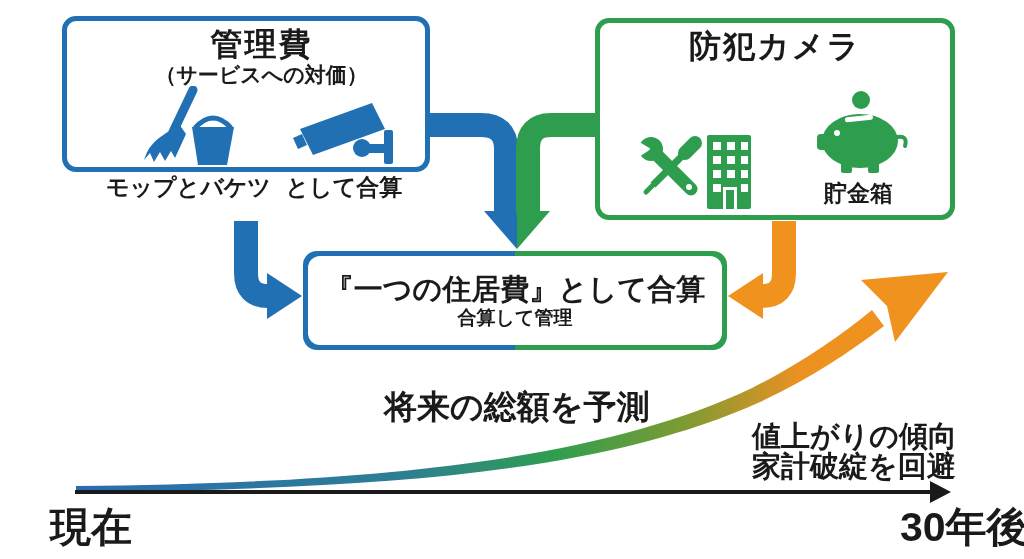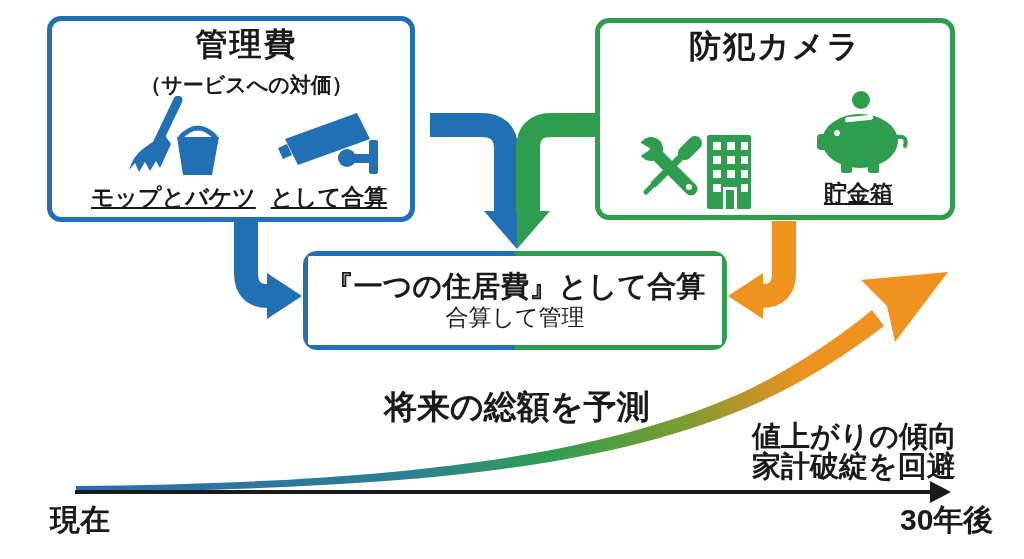--- a/index.html
+++ b/index.html
@@ -45,36 +45,34 @@
     font-weight: bold;
     line-height: 1.15;
     letter-spacing: 2px;
     white-space: nowrap;
   }
   .box-subtitle {
     font-size: 21px;
     font-weight: bold;
     line-height: 1.1;
     white-space: nowrap;
-    margin-top: 10px;
   }
   .icon-row {
     display: flex;
     width: 100%;
     flex: 1;
     padding: 0 8px;
   }
   .icon-col {
     flex: 1;
     display: flex;
     flex-direction: column;
     align-items: center;
     justify-content: flex-end;
     padding-bottom: 6px;
-    text-decoration: underline;
   }
   .icon-col svg { display: block; }
   .icon-label {
     font-size: 23px;
     font-weight: bold;
     margin-top: 4px;
     white-space: nowrap;
   }
   
   .merge-wrap {
@@ -85,35 +83,35 @@
     height: 99px;
     border-radius: 14px;
     background: linear-gradient(90deg, var(--blue) 0 50%, var(--green) 50% 100%);
     padding: 5px;
     z-index: 2;
   }
   .merge-inner {
     width: 100%;
     height: 100%;
     background: #fff;
-    border-radius: 2px;
+    border-radius: 12px;
     display: flex;
     flex-direction: column;
     align-items: center;
     justify-content: center;
   }
   .merge-title {
     font-size: 29px;
     font-weight: bold;
     white-space: nowrap;
     line-height: 1.2;
   }
   .merge-subtitle {
-    font-size: 23px;
-    font-weight: normal;
+    font-size: 19px;
+    font-weight: bold;
     white-space: nowrap;
     line-height: 1.2;
   }
   
   .forecast-annotation {
     position: absolute;
     left: 384px;
     top: 385px;
     font-size: 33px;
     font-weight: bold;
@@ -128,21 +126,21 @@
     text-align: center;
     font-size: 29px;
     font-weight: bold;
     line-height: 30px;
     white-space: nowrap;
     z-index: 2;
   }
   .axis-label {
     position: absolute;
     top: 500px;
-    font-size: 30px;
+    font-size: 41px;
     font-weight: bold;
     white-space: nowrap;
     z-index: 2;
   }
   .axis-label.start { left: 50px; }
   .axis-label.end   { left: 900px; text-align: center; }
   
   .fill-blue   { fill: var(--blue); }
   .fill-green  { fill: var(--green); }
   .fill-orange { fill: var(--orange); }
@@ -200,21 +198,21 @@
         C 600,460 380,483 76,486 Z"></path>
       <polygon class="fill-orange" points="948,272 861,280 887,306 895,342"></polygon>
     </g>
 
     <g>
       <line class="stroke-ink" stroke-width="4" x1="75" y1="492" x2="932" y2="492"></line>
       <polygon class="fill-ink" points="930,481 951,492 930,503"></polygon>
     </g>
   </svg>
 
-  <div class="fee-box blue" style="left:47px; top:16px; width:368px; height:206px;padding-left:31px;">
+  <div class="fee-box blue" style="left:62px; top:16px; width:368px; height:156px;padding-left:31px;">
     <div class="box-title">管理費</div>
     <div class="box-subtitle">（サービスへの対価）</div>
     <div class="icon-row">
       <div class="icon-col">
         <svg width="102" height="82" viewBox="0 0 102 82">
           <line class="stroke-blue" x1="56" y1="4" x2="36" y2="46" stroke-width="9" stroke-linecap="round"></line>
           <path class="fill-blue" d="M42,38 L22,52 Q11,60 7,74 L13,67 L17,76 L23,66 L28,75 L34,65 L38,72 Q44,59 49,48 Z"></path>
           <path class="fill-blue" d="M55,41 L97,41 L90,79 L61,79 Z"></path>
           <path class="stroke-blue no-fill" stroke-width="5" d="M58,42 Q76,22 94,42"></path>
         </svg>

